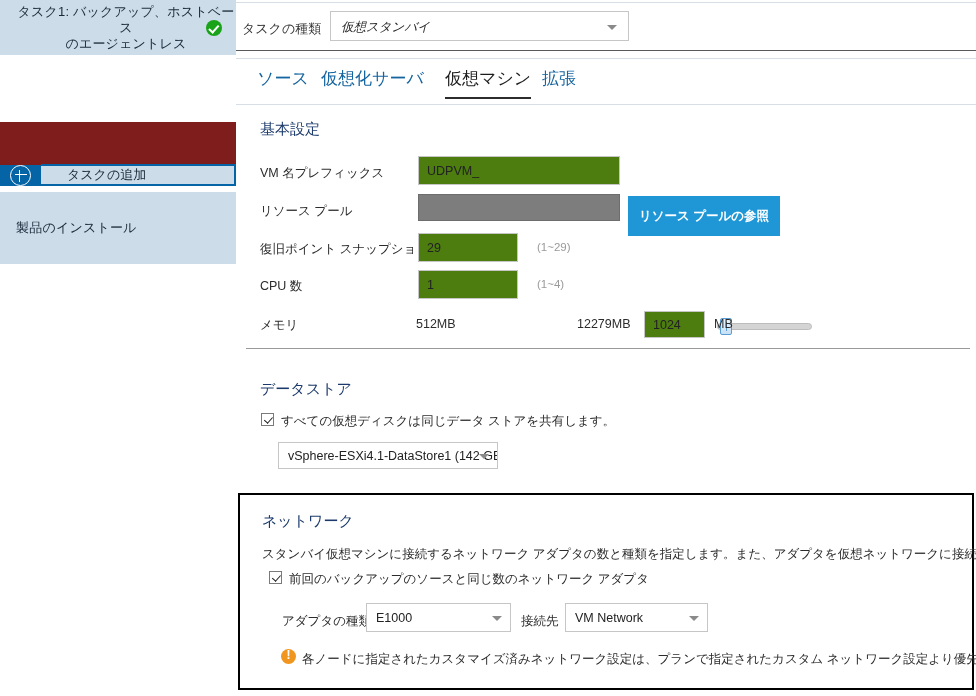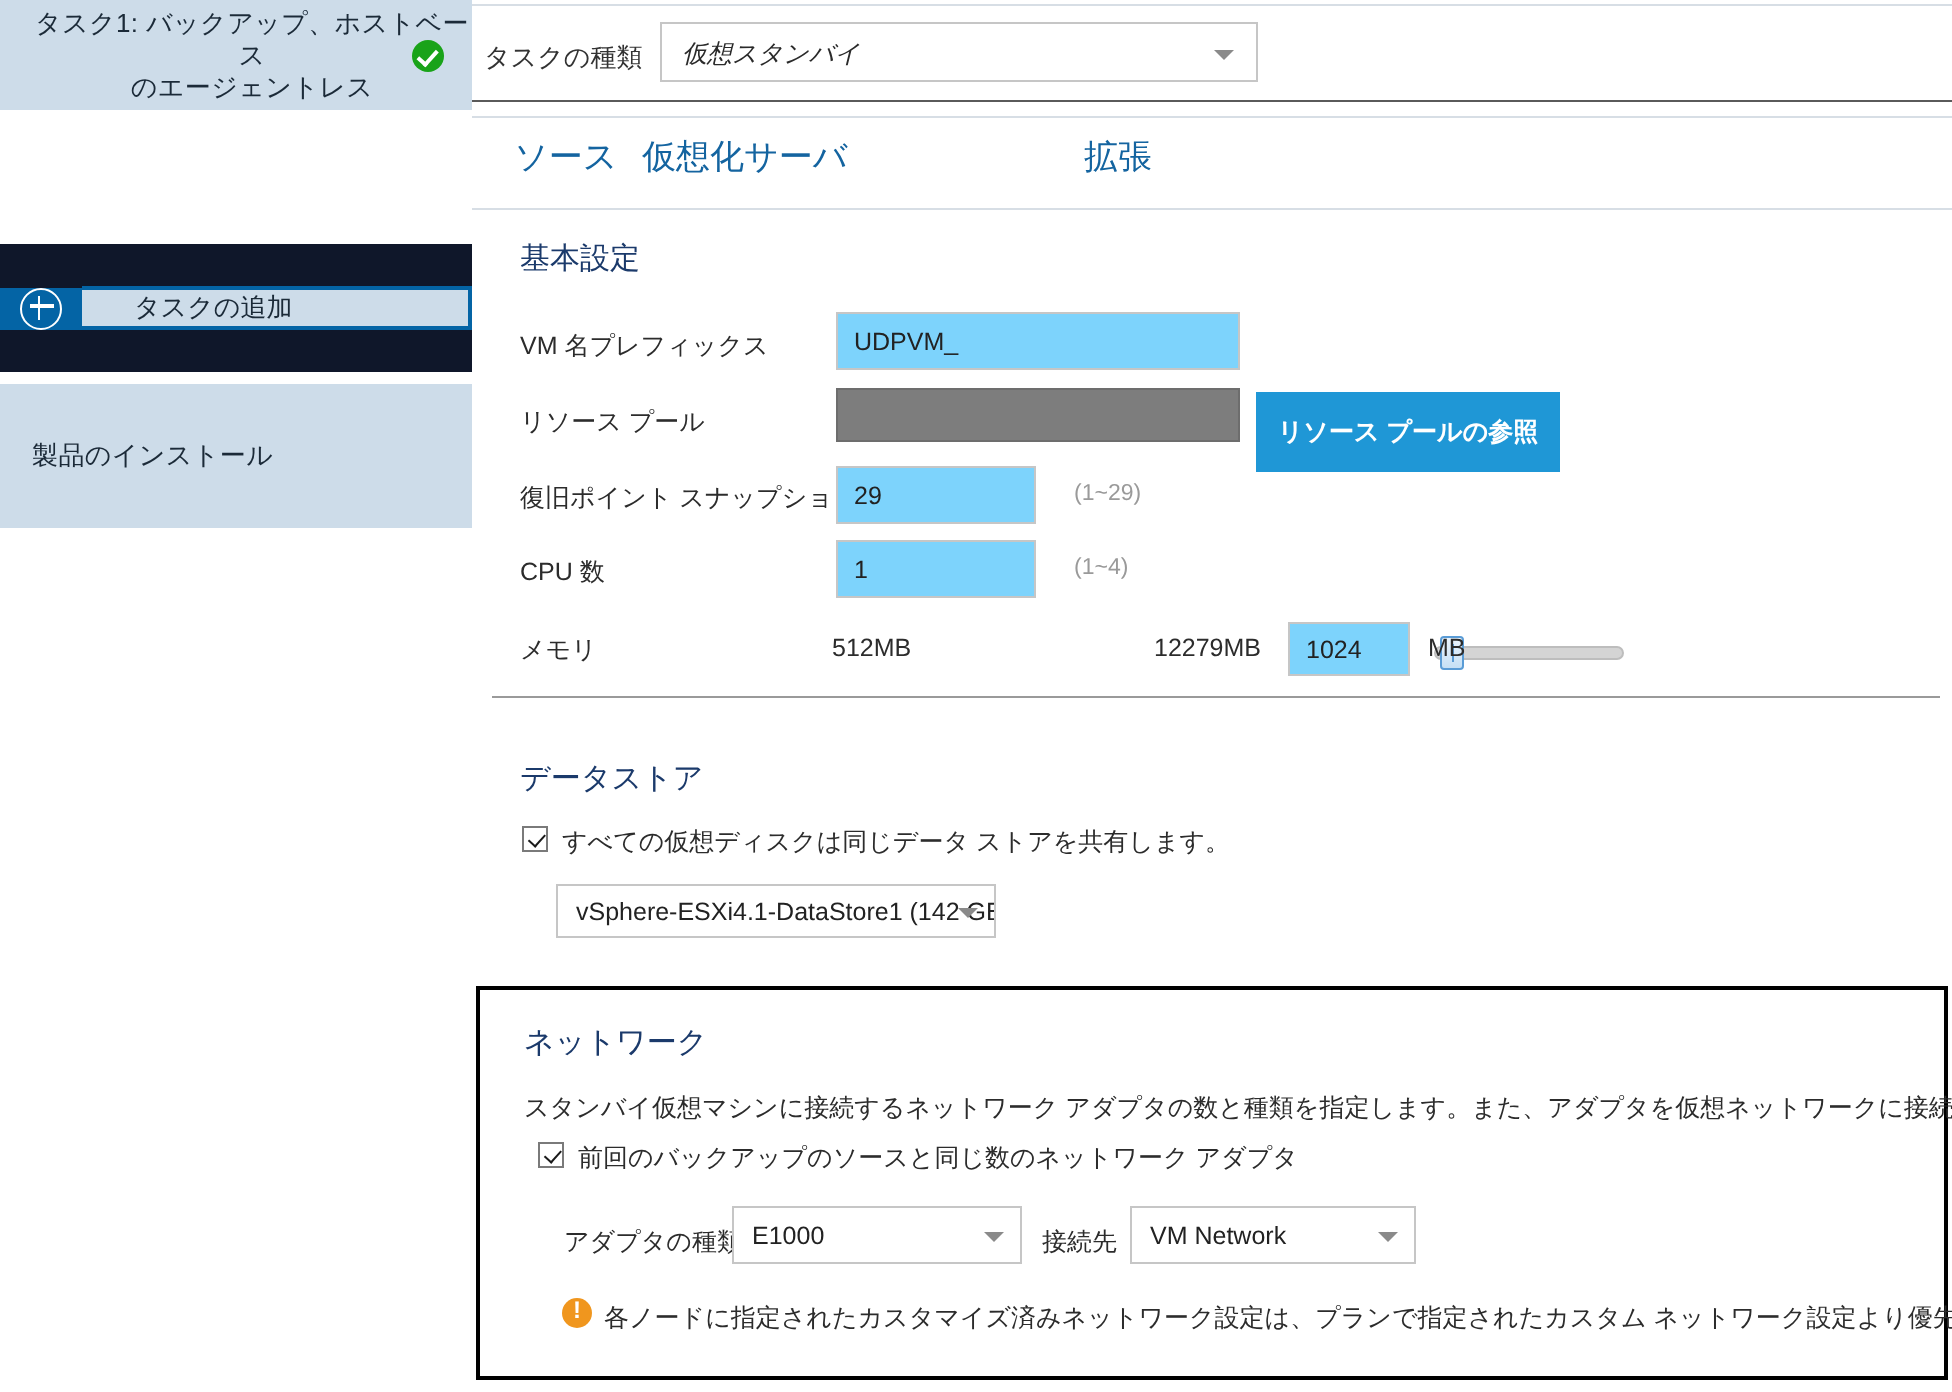--- a/index.html
+++ b/index.html
@@ -79,22 +79,22 @@
     border: solid #ffffff;
     border-width: 0 2px 2px 0;
     transform: rotate(42deg);
   }
 
   #side-add {
     position: absolute;
     left: 0;
     width: 236px;
     display: flex;
-    align-items: center;
-    background: #0f172a;
+    align-items: flex-end;
+    background: #7f1d1d;
   }
   #side-add .add-icon-box {
     width: 41px;
     background: #0464a5;
     display: flex;
     align-items: center;
     justify-content: center;
     flex: 0 0 41px;
   }
   #side-add .add-body {
@@ -198,21 +198,21 @@
 
   .form-label {
     position: absolute;
     font-size: 12.5px;
     color: #2c2c2c;
     white-space: nowrap;
   }
   .txtbox {
     position: absolute;
     border: 1px solid #c6c6c6;
-    background: #7dd3fc;
+    background: #4d7c0f;
     box-sizing: border-box;
   }
   .txtbox .val {
     position: absolute;
     left: 8px; top: 50%;
     transform: translateY(-50%);
     font-size: 12.5px;
     color: #222222;
     white-space: nowrap;
   }
@@ -400,20 +400,21 @@
       <span class="sel-text">仮想スタンバイ</span>
       <span class="caret"></span>
     </div>
 
     <div class="hline dark" style="top:50px; width:740px;"></div>
     <div class="hline" style="top:58px; width:740px;"></div>
 
     <div id="tabs">
       <div class="tab" style="left:21px;">ソース</div>
       <div class="tab" style="left:85px;">仮想化サーバ</div>
+      <div class="tab active" style="left:209px;">仮想マシン</div>
       <div class="tab" style="left:306px;">拡張</div>
     </div>
 
     <div class="hline" style="top:104px; width:740px;"></div>
 
     <div class="section-title" style="left:24px; top:120px;">基本設定</div>
 
     <div class="form-label" style="left:24px; top:165px;">VM 名プレフィックス</div>
     <div class="txtbox" style="left:182px; top:156px; width:202px; height:29px;">
       <span class="val">UDPVM_</span>

